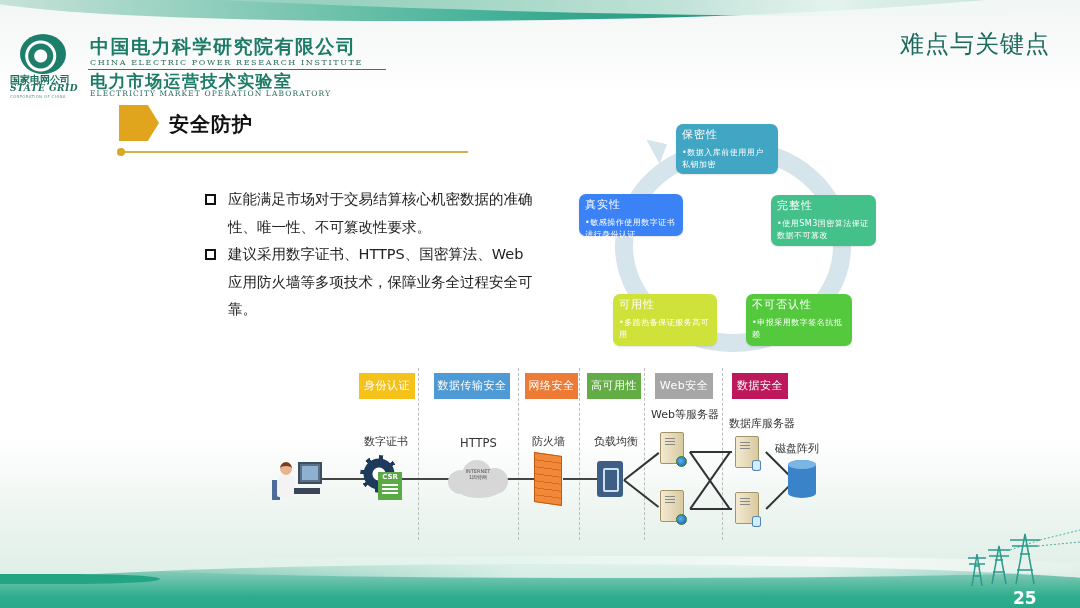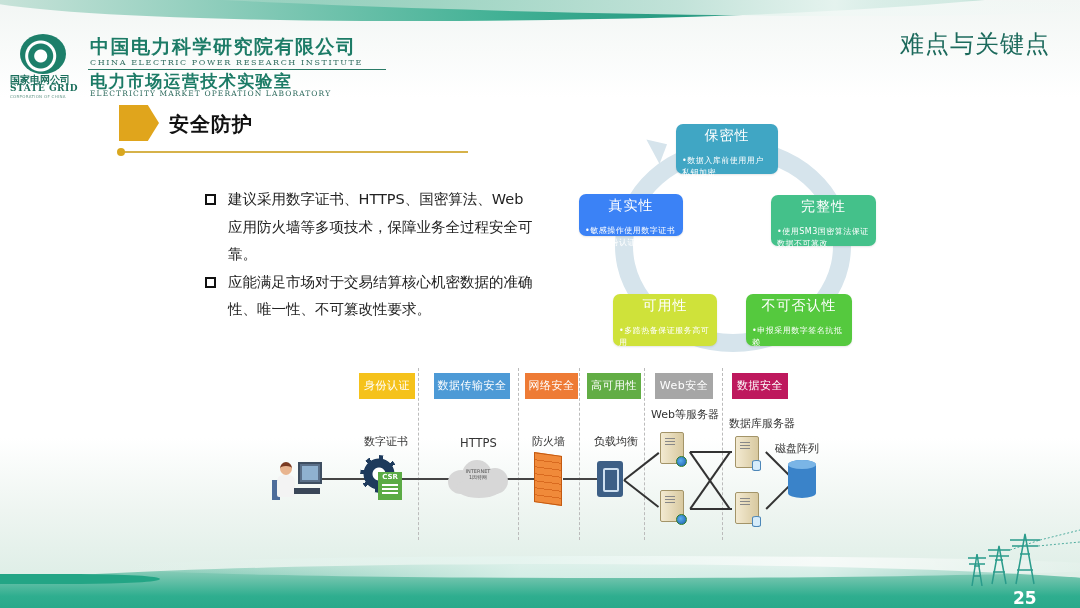--- a/index.html
+++ b/index.html
@@ -28,21 +28,21 @@
     background: linear-gradient(90deg, rgba(255,255,255,.0), rgba(180,220,205,.8) 40%, rgba(240,248,245,.9) 75%, rgba(255,255,255,0));
     transform: rotate(1.4deg);
   }
 
   
   .logo-circle {
     left: 20px; top: 34px; width: 46px; height: 40px; border-radius: 50%;
     background: radial-gradient(circle at 45% 55%, #ffffff 0 6px, #1d7f6a 7px 12px, #ffffff 13px 15px, #1d7f6a 16px 22px);
   }
   .logo-cn { left: 10px; top: 73px; font-size: 10px; color: #1b6f5c; font-weight: bold; letter-spacing: 0; }
-  .logo-en { left: 10px; top: 83px; font-family: "DejaVu Serif", serif; font-size: 9px; color: #1b6f5c; font-weight: bold; letter-spacing: .5px; }
+  .logo-en { left: 10px; top: 83px; font-family: "DejaVu Serif", serif; font-size: 9px; color: #1b6f5c; font-weight: bold; letter-spacing: .5px; font-style: italic; }
   .logo-sub { left: 10px; top: 94px; font-size: 4px; color: #6a9a8d; letter-spacing: .3px; }
 
   .org-cn { left: 90px; top: 34px; font-size: 19px; font-weight: bold; color: #1c7b66; letter-spacing: 1.5px; font-family: Liberation Serif, serif; }
   .org-en { left: 90px; top: 58px; font-family: "DejaVu Serif", serif; font-size: 8px; color: #2f6b5e; letter-spacing: 1.6px; }
   .org-rule { left: 88px; top: 69px; width: 298px; height: 1px; background: #2a7b67; }
   .lab-cn { left: 90px; top: 70px; font-size: 17px; font-weight: bold; color: #1c7b66; letter-spacing: 1.4px; }
   .lab-en { left: 90px; top: 89px; font-family: "DejaVu Serif", serif; font-size: 7.5px; color: #2f6b5e; letter-spacing: 1.1px; }
 
   .page-heading { right: 30px; top: 28px; font-size: 24px; color: #1c6a5c; letter-spacing: 1px; }
 
@@ -69,22 +69,22 @@
   }
   .cycle-arrow {
     left: 652px; top: 134px; width: 0; height: 0;
     border-left: 16px solid #d6e4ec; border-top: 14px solid transparent; border-bottom: 14px solid transparent;
     transform: rotate(-28deg);
   }
   .cbox {
     position: absolute; border-radius: 7px; color: #fff; padding: 3px 6px;
     box-shadow: 0 1px 2px rgba(0,0,0,.1);
   }
-  .cbox .ct { text-align: center; font-size: 14px; line-height: 16px; letter-spacing: 1px; }
-  .cbox .cd { font-size: 8px; line-height: 12px; margin-top: 12px; letter-spacing: .5px; }
+  .cbox .ct { font-size: 11px; line-height: 16px; letter-spacing: 1px; }
+  .cbox .cd { font-size: 8px; line-height: 12px; margin-top: 4px; letter-spacing: .5px; }
   .c-secret { left: 676px; top: 124px; width: 102px; height: 50px; background: #40a6c4; }
   .c-integ  { left: 771px; top: 195px; width: 105px; height: 51px; background: #44c18a; }
   .c-auth   { left: 579px; top: 194px; width: 104px; height: 42px; background: #3b82f6; }
   .c-avail  { left: 613px; top: 294px; width: 104px; height: 52px; background: #cfe23a; }
   .c-nonrep { left: 746px; top: 294px; width: 106px; height: 52px; background: #55c93e; }
 
   
   .dash { position: absolute; top: 368px; height: 172px; width: 0; border-left: 1px dashed #bbb; }
   .chip {
     position: absolute; top: 373px; height: 26px; color: #fff; font-size: 11px; line-height: 26px;
@@ -162,25 +162,25 @@
 <div class="abs page-heading">难点与关键点</div>
 
 <div class="abs sec-tag"></div>
 <div class="abs sec-title">安全防护</div>
 <div class="abs sec-rule"></div>
 <div class="abs sec-dot"></div>
 
 <div class="abs bullets">
   <div class="bullet">
     <span class="box"></span>
-    <span>建议采用数字证书、HTTPS、国密算法、Web应用防火墙等多项技术，保障业务全过程安全可靠。</span>
+    <span>应能满足市场对于交易结算核心机密数据的准确性、唯一性、不可篡改性要求。</span>
   </div>
   <div class="bullet">
     <span class="box"></span>
-    <span>应能满足市场对于交易结算核心机密数据的准确性、唯一性、不可篡改性要求。</span>
+    <span>建议采用数字证书、HTTPS、国密算法、Web应用防火墙等多项技术，保障业务全过程安全可靠。</span>
   </div>
 </div>
 
 <div class="abs cycle-ring"></div>
 <div class="abs cycle-arrow"></div>
 
 <div class="cbox c-secret">
   <div class="ct">保密性</div>
   <div class="cd">•数据入库前使用用户私钥加密</div>
 </div>

